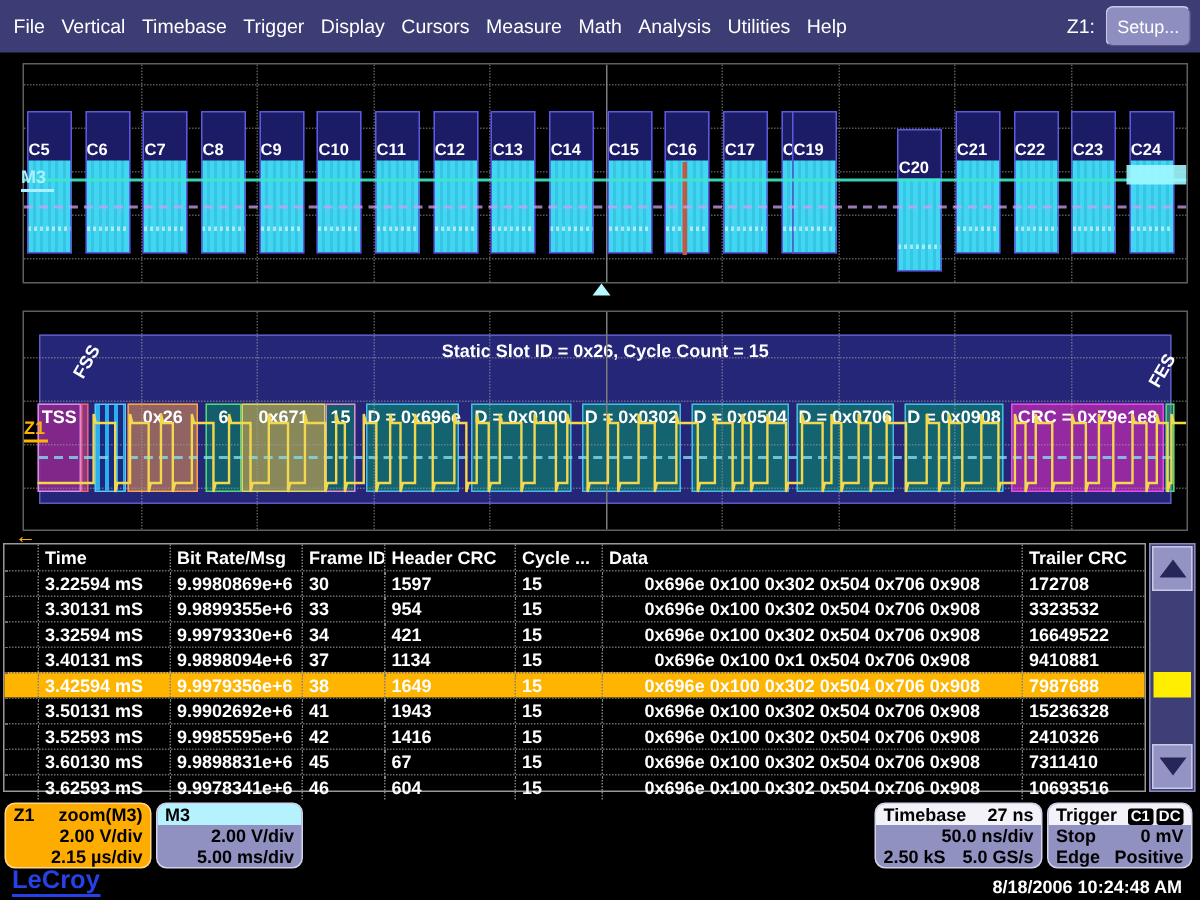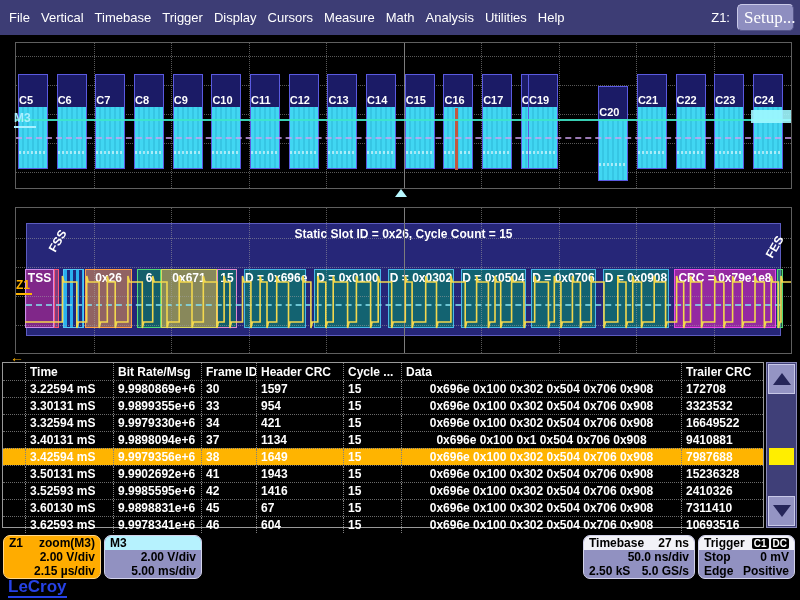--- a/index.html
+++ b/index.html
@@ -5,22 +5,22 @@
   html,body{margin:0;padding:0;background:#000;}
   .screen{position:relative;width:800px;height:600px;background:#000;overflow:hidden;
           font-family:"Liberation Sans",sans-serif;}
 
   
   .menubar{position:absolute;left:0;top:0;width:800px;height:35px;background:#3d3d75;}
   #menu-items{position:absolute;left:9px;top:0;height:35px;display:flex;gap:11px;align-items:center;}
   .menu-item{color:#fff;font-size:13px;white-space:nowrap;cursor:default;}
   .menubar-right{position:absolute;right:6px;top:0;height:35px;display:flex;align-items:center;gap:7px;}
   .z1-indicator{color:#fff;font-size:13px;}
-  .setup-btn{width:57px;height:27px;background:#8e8ec0;color:#fff;font-size:17px;
-             font-family:Liberation Serif, serif;border:1px solid;border-color:#c9c9e8 #55558a #55558a #c9c9e8;
+  .setup-btn{width:57px;height:27px;background:#8e8ec0;color:#fff;font-size:12px;
+             font-family:Liberation Sans, sans-serif;border:1px solid;border-color:#c9c9e8 #55558a #55558a #c9c9e8;
              border-radius:5px;}
 
   
   .grid{position:absolute;left:15px;width:775px;height:145px;background:#000;
         border:1px solid #5f5f5f;overflow:hidden;}
   .grid.upper{top:42px;}
   .grid.lower{top:207px;}
   .gline-v{position:absolute;top:0;bottom:0;width:0;border-left:1px dotted rgba(160,160,160,.55);z-index:2;}
   .gline-v.solid{border-left:1px solid #7c7c7c;}
   .gline-h{position:absolute;left:0;right:0;height:0;border-top:1px dotted rgba(160,160,160,.55);z-index:2;}
@@ -477,13 +477,14 @@
         <span>Stop</span>
         <span>0 mV</span>
       </div>
     <div class="line">
         <span>Edge</span>
         <span>Positive</span>
       </div>
   </div>
 
   <div class="logo">LeCroy</div>
+  <div class="datetime">8/18/2006 10:24:48 AM</div>
 </div>
 
 </body></html>

